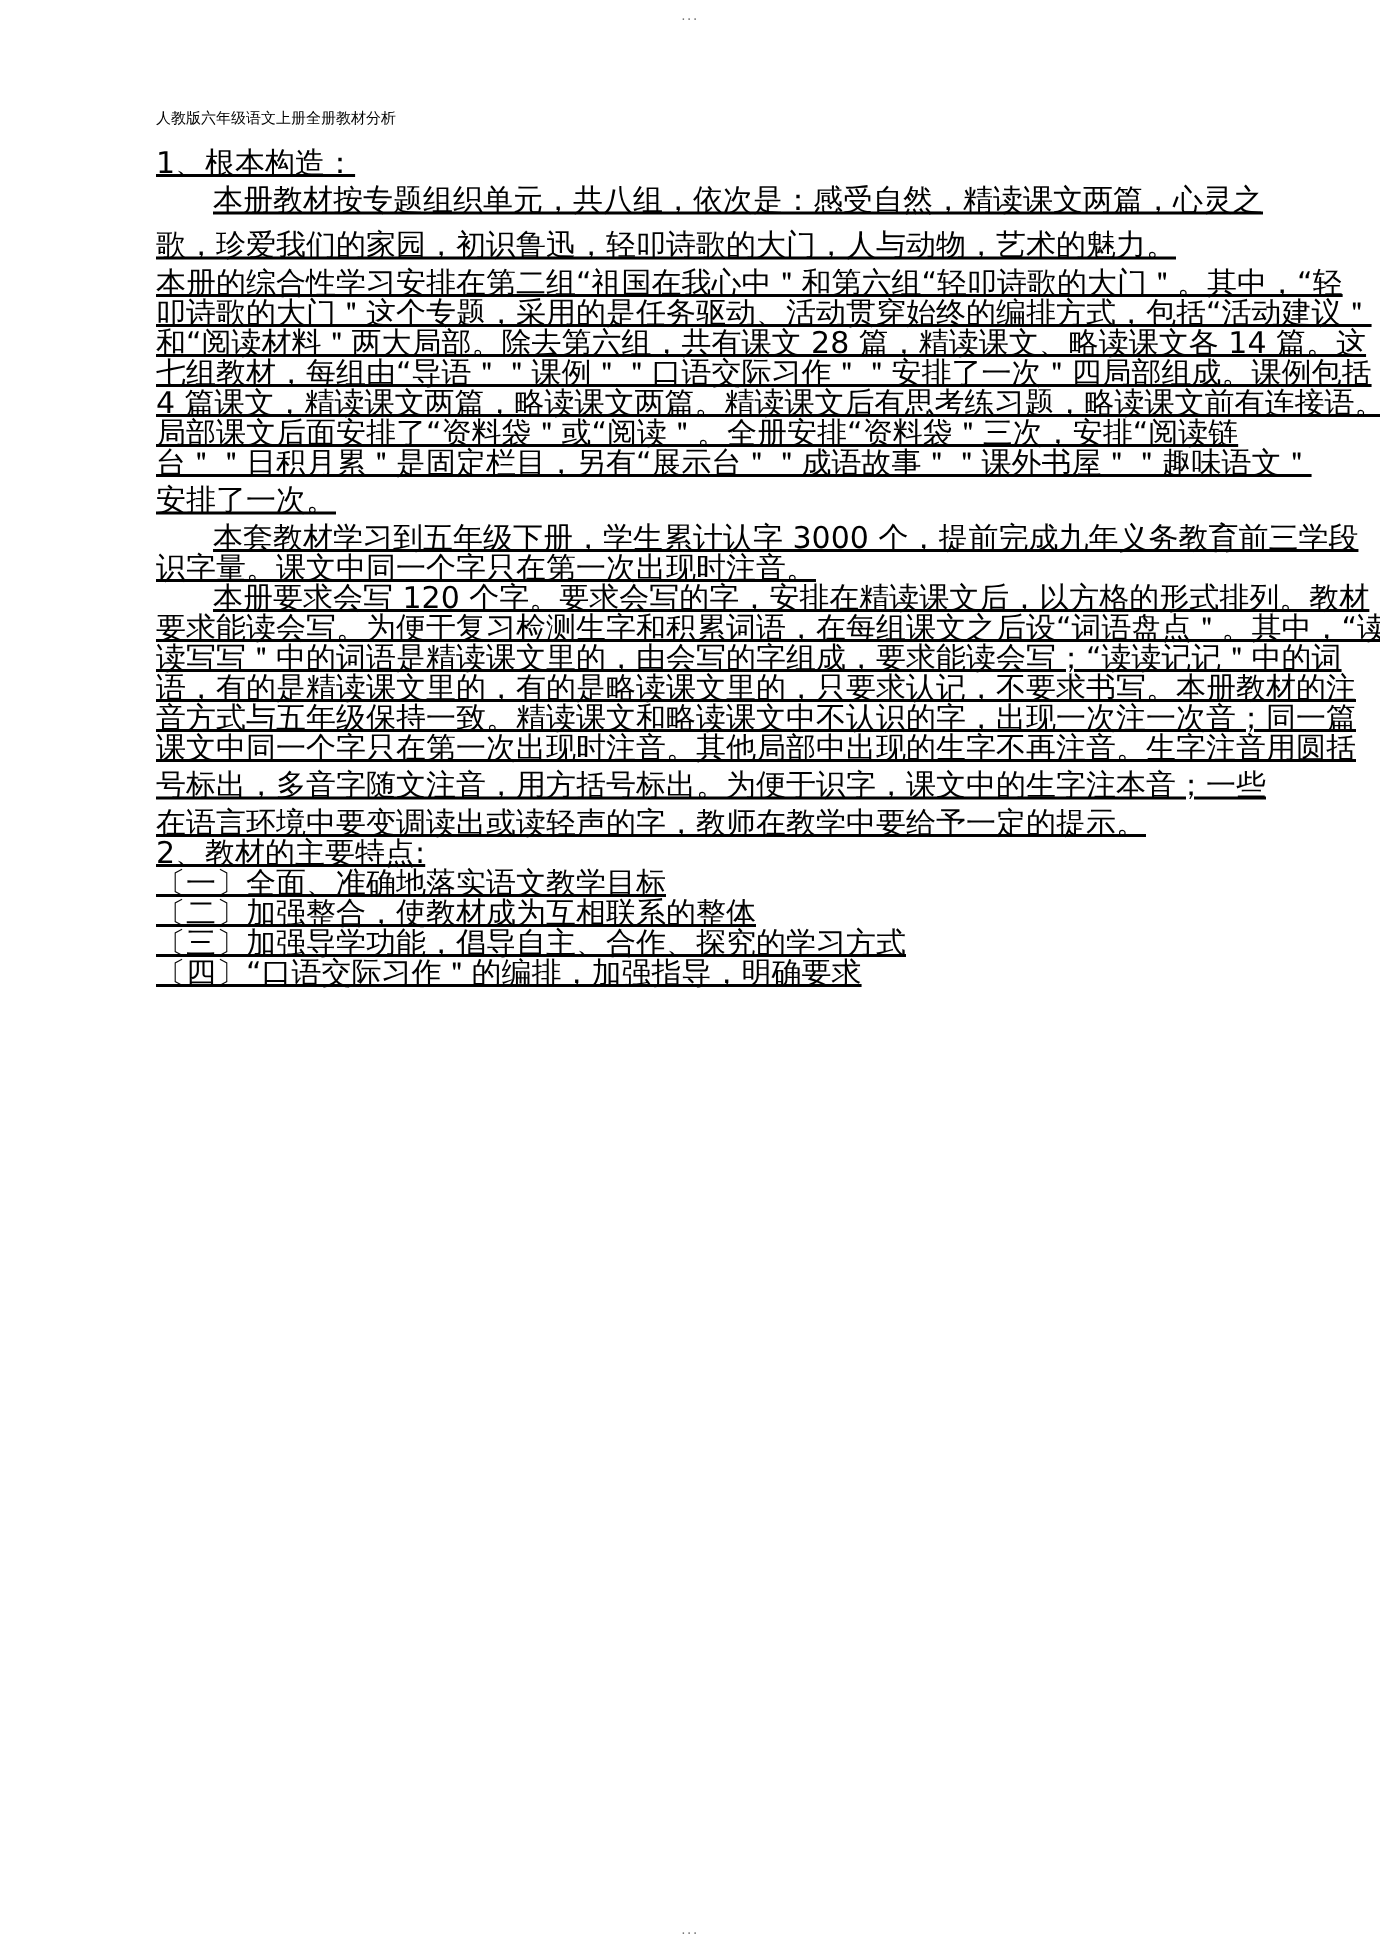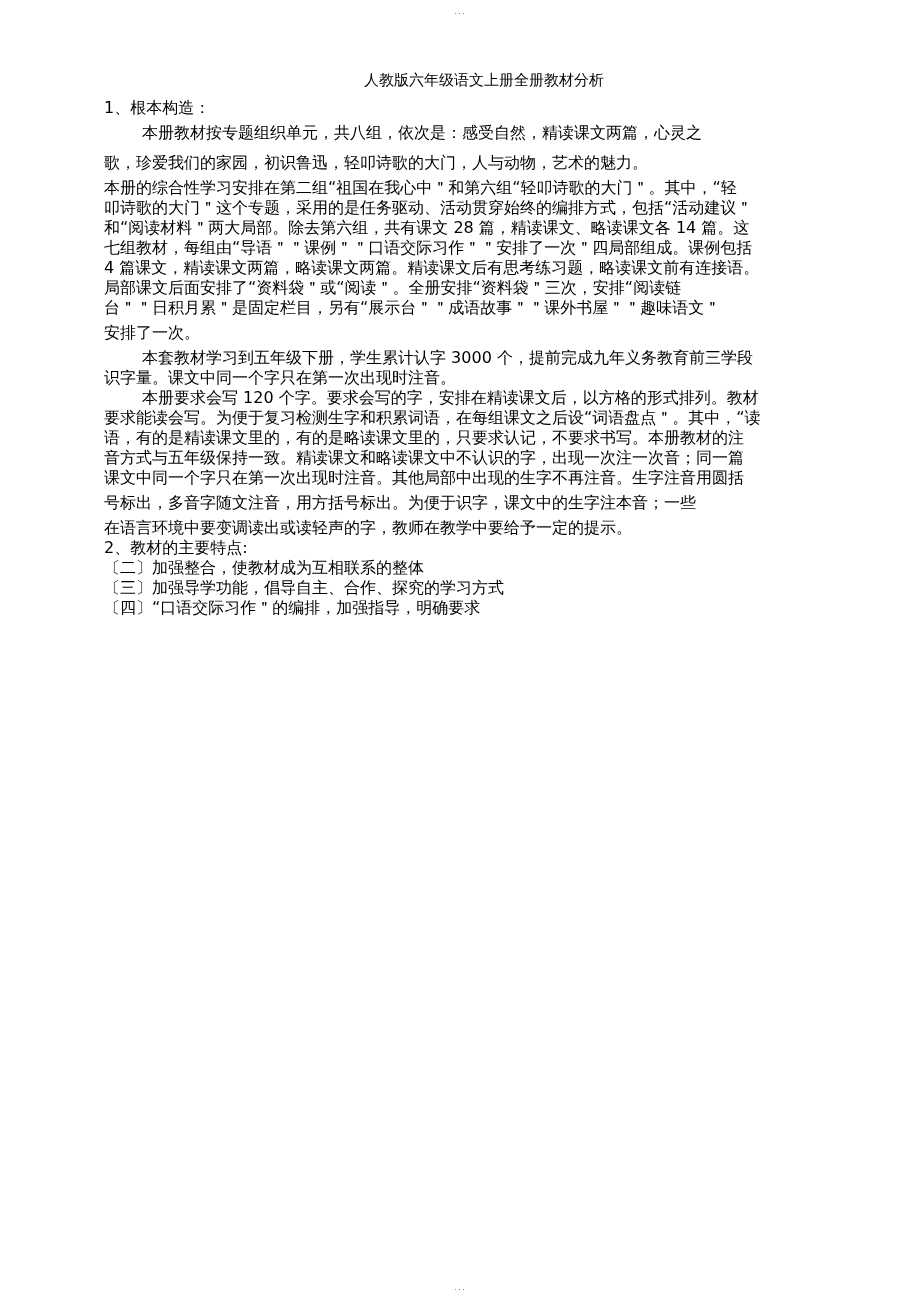--- a/index.html
+++ b/index.html
@@ -34,32 +34,33 @@
   .header-mark { top: 6px; }
   .footer-mark { top: 1282px; }
 
   .content {
     position: absolute;
     left: 104px;
     top: 68px;
     width: 760px;
   }
   .doc-title {
-    text-align: center;
-    font-size: 15px;
+    text-align: left;
+    font-size: 10px;
     line-height: 24px;
     margin-bottom: 6px;
     white-space: nowrap;
   }
   p.line {
     margin: 0;
-    font-size: 16px;
+    font-size: 20px;
     line-height: 22px;
     text-align: justify;
     white-space: nowrap;
+    text-decoration: underline;
   }
   p.indent2 {
     text-indent: 0;
     padding-left: 38px;
   }
   p.loose {
     line-height: 30px;
   }
   p.tight {
     line-height: 20px;
@@ -88,27 +89,29 @@
     <p class="line tight">4 篇课文，精读课文两篇，略读课文两篇。精读课文后有思考练习题，略读课文前有连接语。</p>
     <p class="line tight">局部课文后面安排了“资料袋＂或“阅读＂。全册安排“资料袋＂三次，安排“阅读链</p>
     <p class="line tight">台＂＂日积月累＂是固定栏目，另有“展示台＂＂成语故事＂＂课外书屋＂＂趣味语文＂</p>
     <p class="line loose">安排了一次。</p>
 
     <p class="line tight indent2">本套教材学习到五年级下册，学生累计认字 3000 个，提前完成九年义务教育前三学段</p>
     <p class="line tight">识字量。课文中同一个字只在第一次出现时注音。</p>
 
     <p class="line tight indent2">本册要求会写 120 个字。要求会写的字，安排在精读课文后，以方格的形式排列。教材</p>
     <p class="line tight">要求能读会写。为便于复习检测生字和积累词语，在每组课文之后设“词语盘点＂。其中，“读</p>
+    <p class="line tight">读写写＂中的词语是精读课文里的，由会写的字组成，要求能读会写；“读读记记＂中的词</p>
     <p class="line tight">语，有的是精读课文里的，有的是略读课文里的，只要求认记，不要求书写。本册教材的注</p>
     <p class="line tight">音方式与五年级保持一致。精读课文和略读课文中不认识的字，出现一次注一次音；同一篇</p>
     <p class="line tight">课文中同一个字只在第一次出现时注音。其他局部中出现的生字不再注音。生字注音用圆括</p>
     <p class="line loose">号标出，多音字随文注音，用方括号标出。为便于识字，课文中的生字注本音；一些</p>
     <p class="line tight">在语言环境中要变调读出或读轻声的字，教师在教学中要给予一定的提示。</p>
 
     <p class="line tight">2、教材的主要特点:</p>
+    <p class="line tight">〔一〕全面、准确地落实语文教学目标</p>
     <p class="line tight">〔二〕加强整合，使教材成为互相联系的整体</p>
     <p class="line tight">〔三〕加强导学功能，倡导自主、合作、探究的学习方式</p>
     <p class="line tight">〔四〕“口语交际习作＂的编排，加强指导，明确要求</p>
 
   </div>
 
   <div class="footer-mark">...</div>
 
 </div>
 

